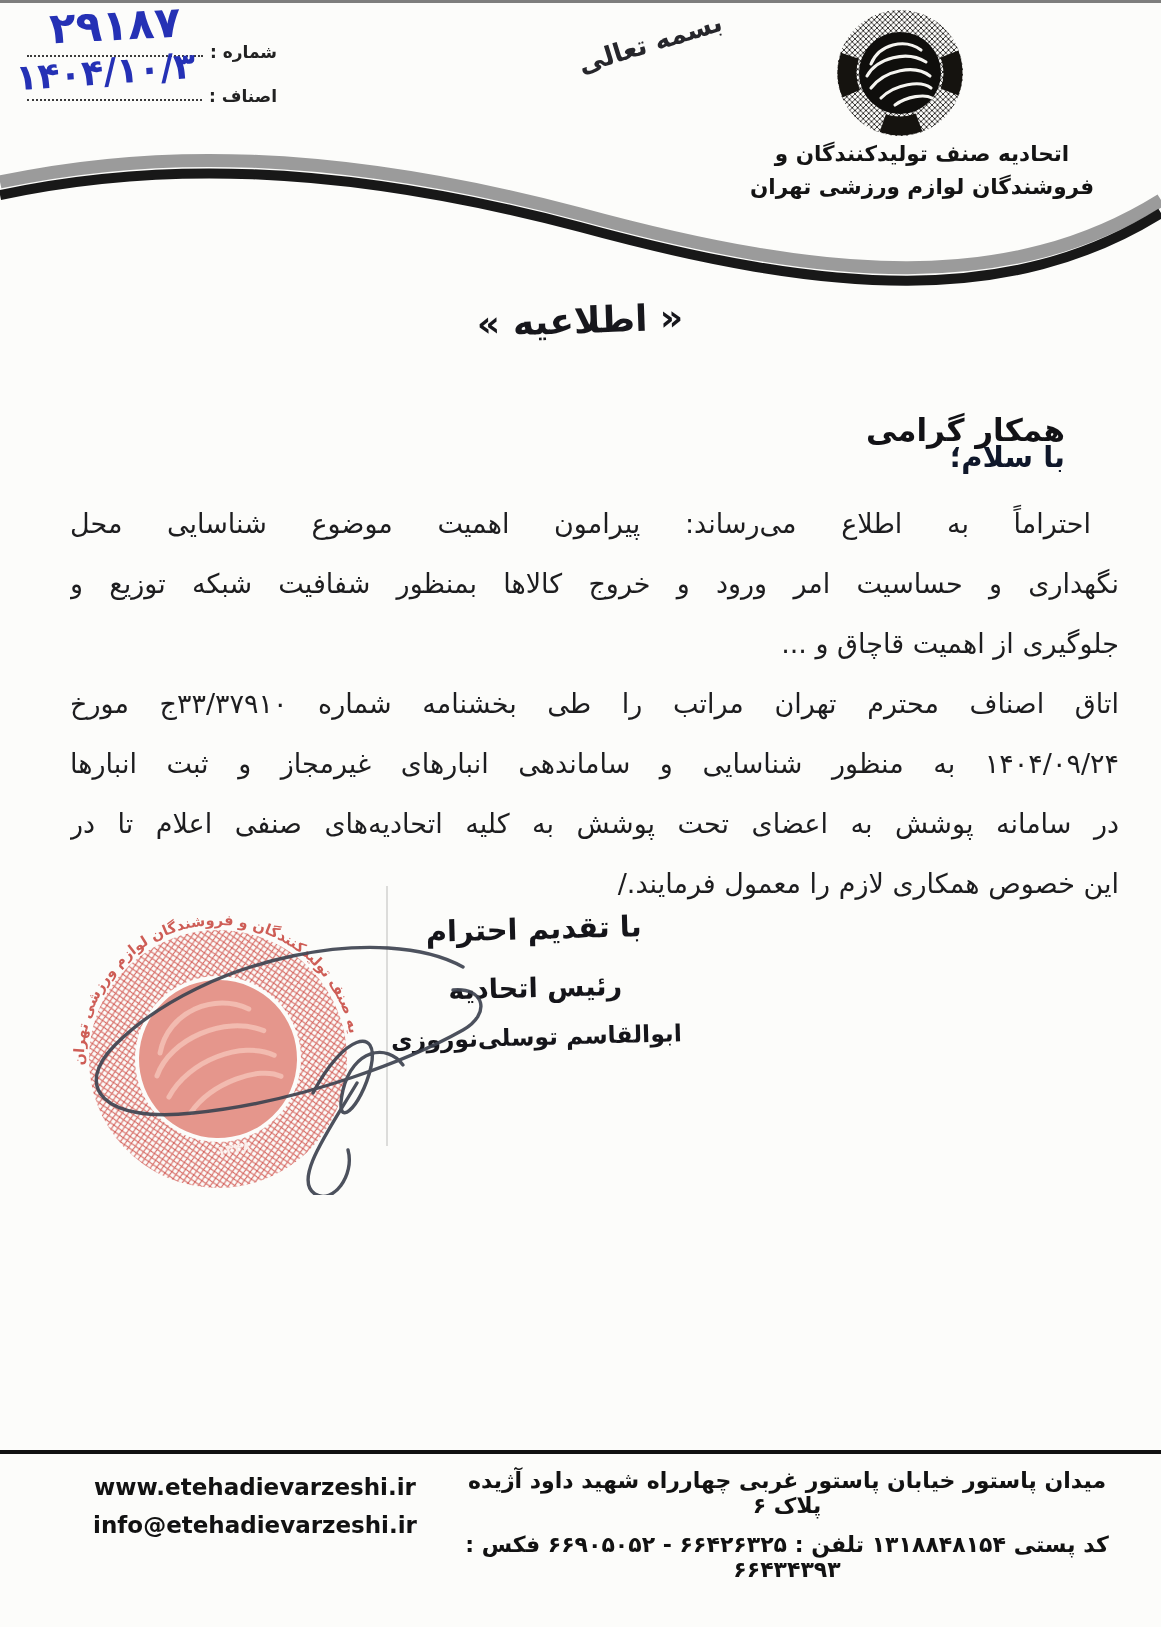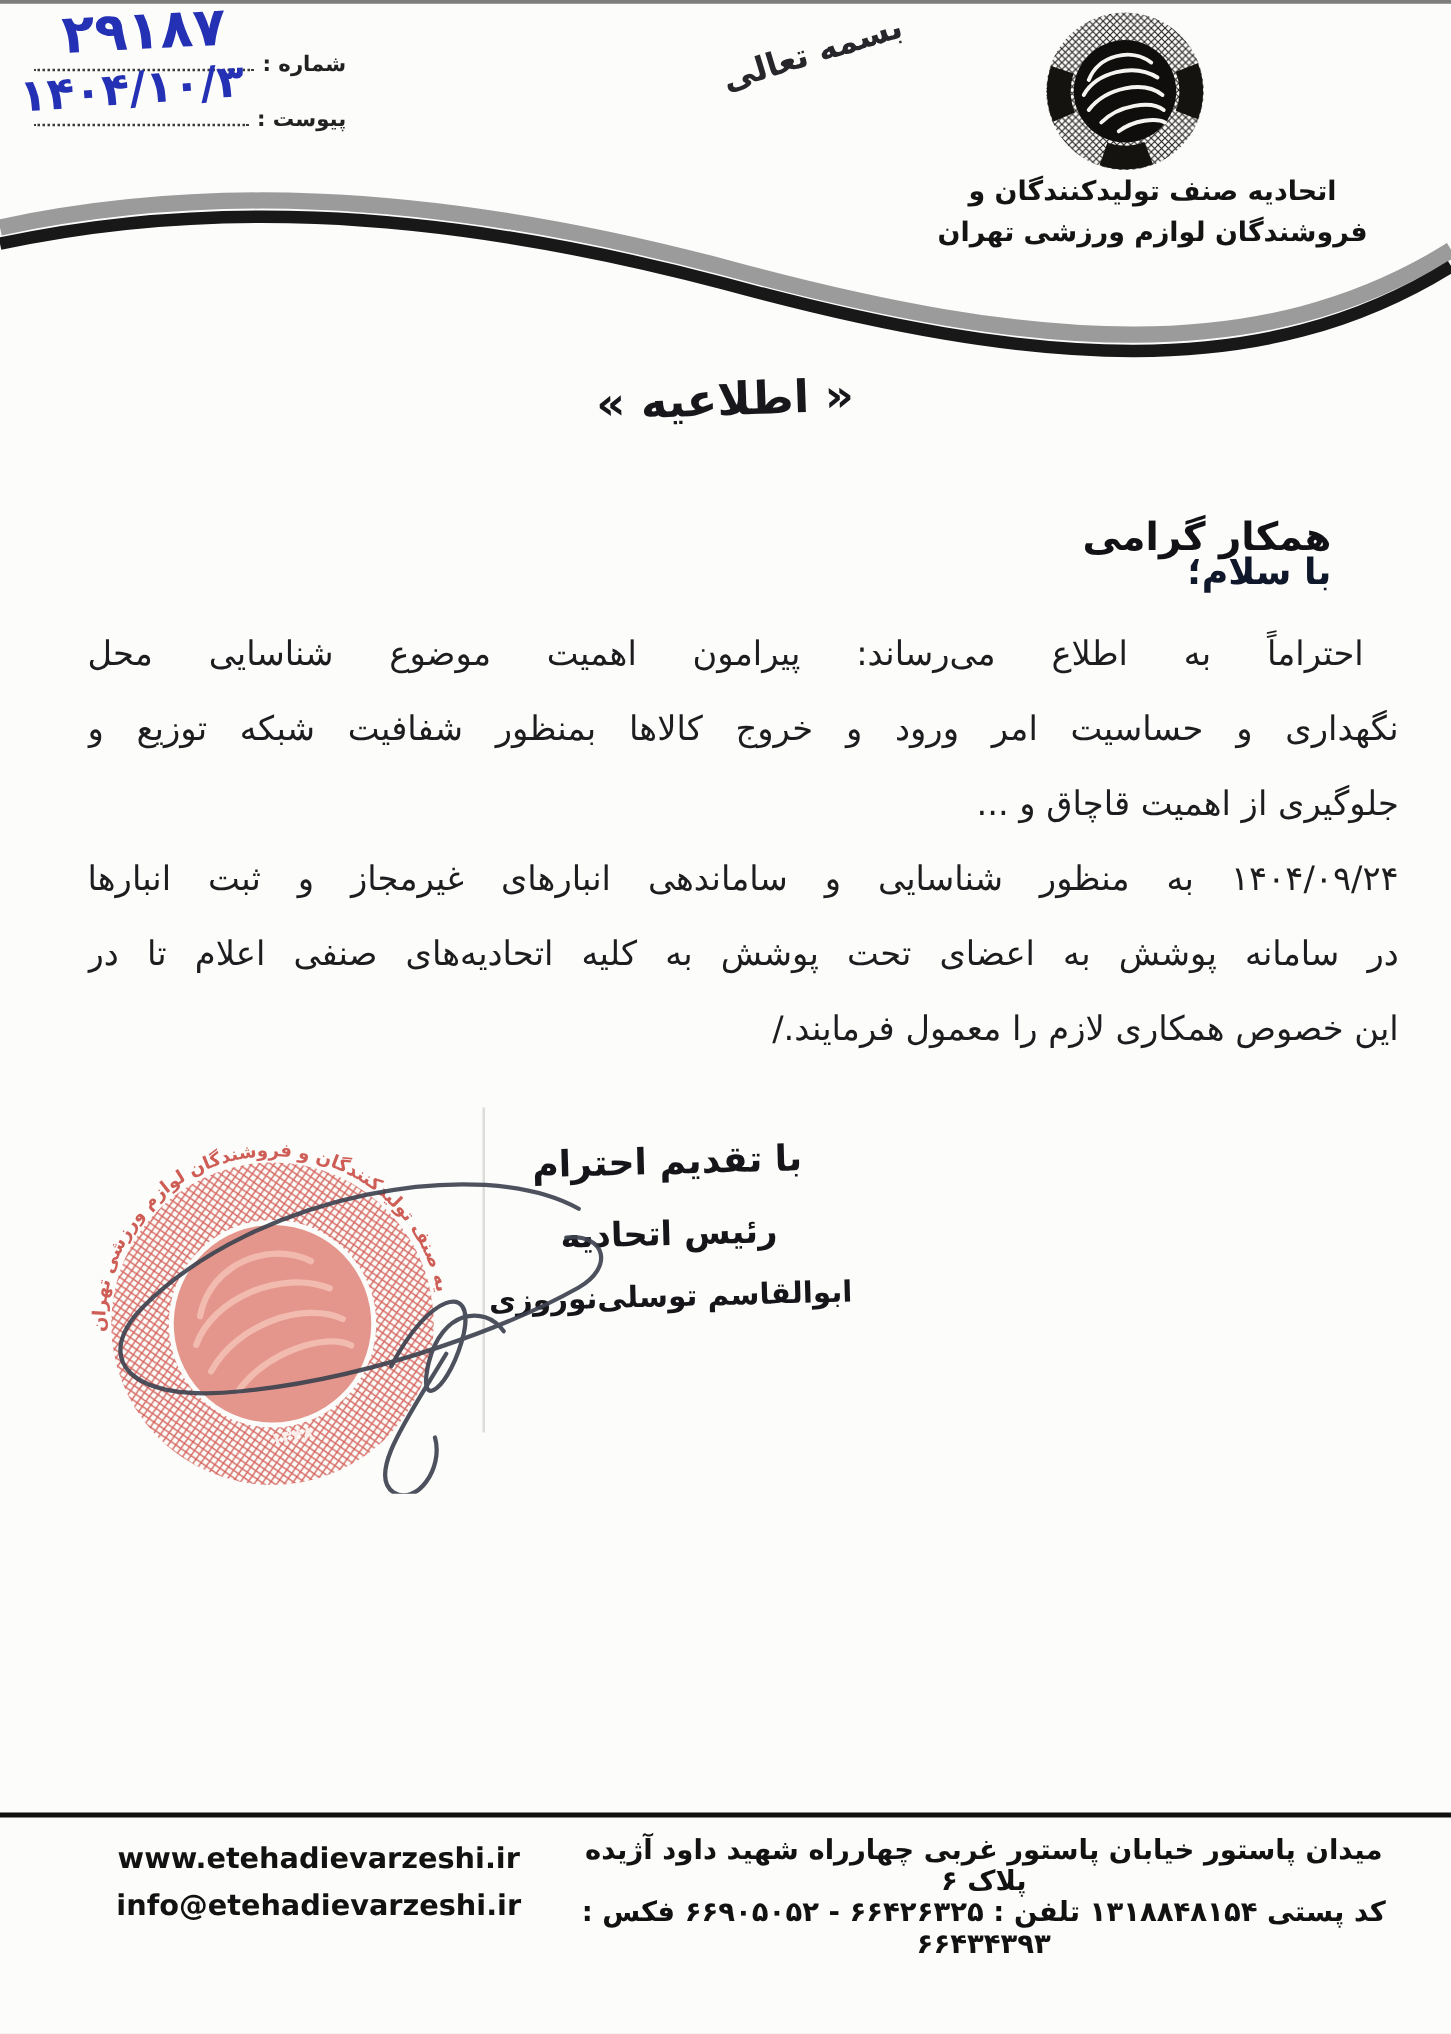--- a/index.html
+++ b/index.html
@@ -45,39 +45,39 @@
   .sig1{font-size:29px;font-weight:bold;}
   .sig2{font-size:27px;font-weight:bold;margin-top:26px;}
   .sig3{font-size:23.5px;font-weight:bold;margin-top:20px;}
   .stamp{top:903px;left:62px;opacity:.88;}
   .scrawl{top:915px;left:55px;}
   .crease{top:886px;left:386px;width:2px;height:260px;background:#dcdcda;}
   
   .f-rule{top:1450px;left:0;width:100%;height:4px;background:#111;}
   .f-right{top:1468px;right:38px;width:672px;direction:rtl;text-align:center;
            font-weight:bold;font-size:22px;color:#121212;}
-  .f-right .line2{}
+  .f-right .line2{margin-top:14px;}
   .f-left{top:1474px;left:80px;width:350px;text-align:center;font-weight:bold;
           font-size:23px;color:#121212;}
   .f-left .line2{margin-top:12px;}
 </style>
 </head>
 <body>
 
 <div class="page">
 
   <div class="abs scan-edge"></div>
 
   <div class="abs ref">
     <div class="ref-row">
       <span class="lbl">شماره :</span>
       <span class="dots"></span>
     </div>
     <div class="ref-row">
-      <span class="lbl">پیوست :</span>
+      <span class="lbl">اصناف :</span>
       <span class="dots"></span>
     </div>
   </div>
   <div class="abs hand hand-number">۲۹۱۸۷</div>
   <div class="abs hand hand-date">۱۴۰۴/۱۰/۳</div>
 
   <div class="abs besmele">بسمه تعالی</div>
 
   <svg class="abs logo" width="134" height="134" viewBox="0 0 134 134">
     <defs>
@@ -108,20 +108,21 @@
   </svg>
 
   <div class="abs title">« اطلاعیه »</div>
   <div class="abs greet1">همکار گرامی</div>
   <div class="abs greet2">با سلام؛</div>
 
   <div class="abs body">
     <div class="bl jl indent">احتراماً به اطلاع می‌رساند: پیرامون اهمیت موضوع شناسایی محل</div>
     <div class="bl jl">نگهداری و حساسیت امر ورود و خروج کالاها بمنظور شفافیت شبکه توزیع و</div>
     <div class="bl sl">جلوگیری از اهمیت قاچاق و ...</div>
+    <div class="bl jl">اتاق اصناف محترم تهران مراتب را طی بخشنامه شماره ۳۳/۳۷۹۱۰ج مورخ</div>
     <div class="bl jl">۱۴۰۴/۰۹/۲۴ به منظور شناسایی و ساماندهی انبارهای غیرمجاز و ثبت انبارها</div>
     <div class="bl jl">در سامانه پوشش به اعضای تحت پوشش به کلیه اتحادیه‌های صنفی اعلام تا در</div>
     <div class="bl sl">این خصوص همکاری لازم را معمول فرمایند./</div>
   </div>
 
   <div class="abs sig-block">
     <div class="sig1">با تقدیم احترام</div>
     <div class="sig2">رئیس اتحادیه</div>
     <div class="sig3">ابوالقاسم توسلی‌نوروزی</div>
   </div>

